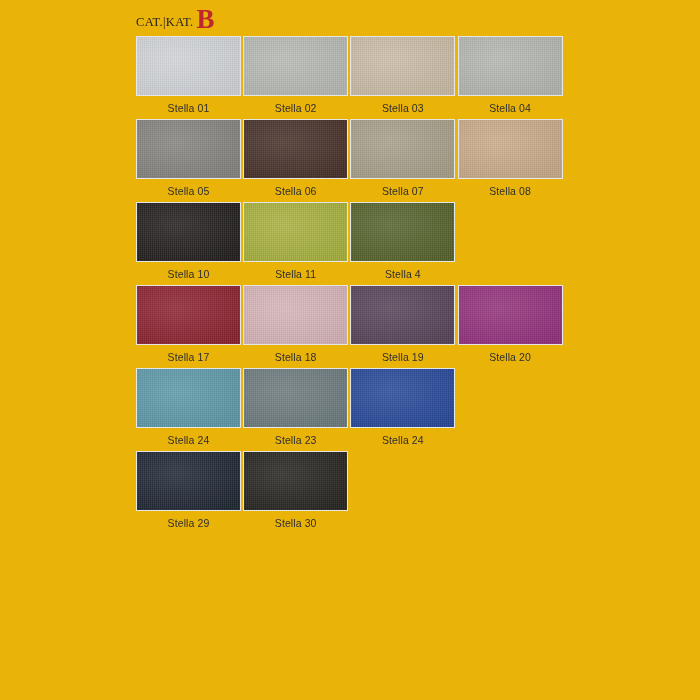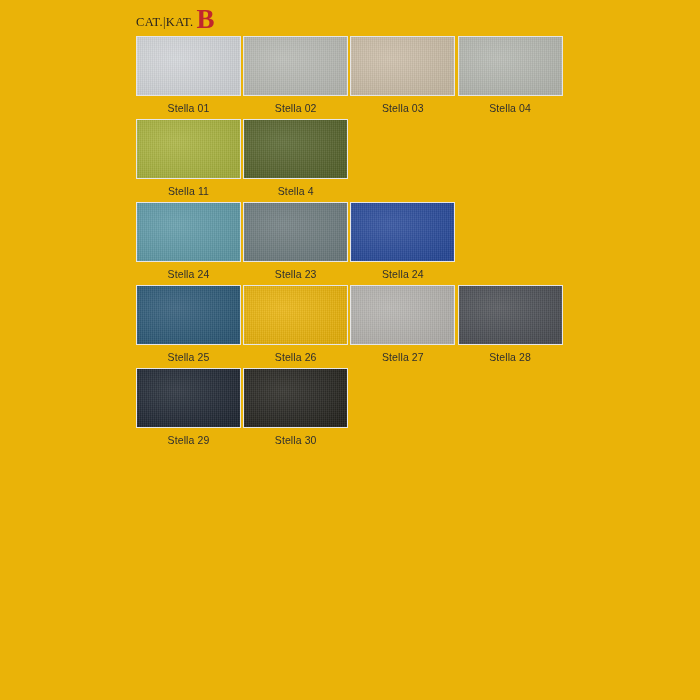--- a/index.html
+++ b/index.html
@@ -137,58 +137,80 @@
           <div class="chip" style="background: rgb(203, 189, 167);"></div>
           <div class="label">Stella 03</div>
         </div>
         <div class="cell">
           <div class="chip" style="background: rgb(181, 184, 177);"></div>
           <div class="label">Stella 04</div>
         </div>
       </div>
       <div class="row">
         <div class="cell">
+          <div class="chip" style="background: rgb(133, 132, 127);"></div>
+          <div class="label">Stella 05</div>
+        </div>
+        <div class="cell">
+          <div class="chip" style="background: rgb(71, 48, 41);"></div>
+          <div class="label">Stella 06</div>
+        </div>
+        <div class="cell">
+          <div class="chip" style="background: rgb(168, 160, 139);"></div>
+          <div class="label">Stella 07</div>
+        </div>
+        <div class="cell">
+          <div class="chip" style="background: rgb(203, 171, 138);"></div>
+          <div class="label">Stella 08</div>
+        </div>
+      </div>
+      <div class="row">
+        <div class="cell">
+          <div class="chip" style="background: rgb(34, 30, 29);"></div>
+          <div class="label">Stella 10</div>
+        </div>
+        <div class="cell">
           <div class="chip" style="background: rgb(168, 178, 60);"></div>
           <div class="label">Stella 11</div>
         </div>
         <div class="cell">
           <div class="chip" style="background: rgb(85, 99, 43);"></div>
           <div class="label">Stella 4</div>
         </div>
       </div>
       <div class="row">
         <div class="cell">
+          <div class="chip" style="background: rgb(140, 34, 48);"></div>
+          <div class="label">Stella 17</div>
+        </div>
+        <div class="cell">
+          <div class="chip" style="background: rgb(214, 181, 184);"></div>
+          <div class="label">Stella 18</div>
+        </div>
+        <div class="cell">
+          <div class="chip" style="background: rgb(86, 67, 88);"></div>
+          <div class="label">Stella 19</div>
+        </div>
+        <div class="cell">
+          <div class="chip" style="background: rgb(147, 49, 124);"></div>
+          <div class="label">Stella 20</div>
+        </div>
+      </div>
+      <div class="row">
+        <div class="cell">
           <div class="chip" style="background: rgb(94, 154, 168);"></div>
           <div class="label">Stella 24</div>
         </div>
         <div class="cell">
           <div class="chip" style="background: rgb(109, 123, 126);"></div>
           <div class="label">Stella 23</div>
         </div>
         <div class="cell">
           <div class="chip" style="background: rgb(39, 73, 154);"></div>
           <div class="label">Stella 24</div>
-        </div>
-      </div>
-      <div class="row">
-        <div class="cell">
-          <div class="chip" style="background: rgb(43, 88, 118);"></div>
-          <div class="label">Stella 25</div>
-        </div>
-        <div class="cell">
-          <div class="chip"></div>
-          <div class="label">Stella 26</div>
-        </div>
-        <div class="cell">
-          <div class="chip" style="background: rgb(180, 178, 174);"></div>
-          <div class="label">Stella 27</div>
-        </div>
-        <div class="cell">
-          <div class="chip" style="background: rgb(75, 78, 84);"></div>
-          <div class="label">Stella 28</div>
         </div>
       </div>
       <div class="row">
         <div class="cell">
           <div class="chip" style="background: rgb(31, 39, 51);"></div>
           <div class="label">Stella 29</div>
         </div>
         <div class="cell">
           <div class="chip" style="background: rgb(37, 36, 31);"></div>
           <div class="label">Stella 30</div>

